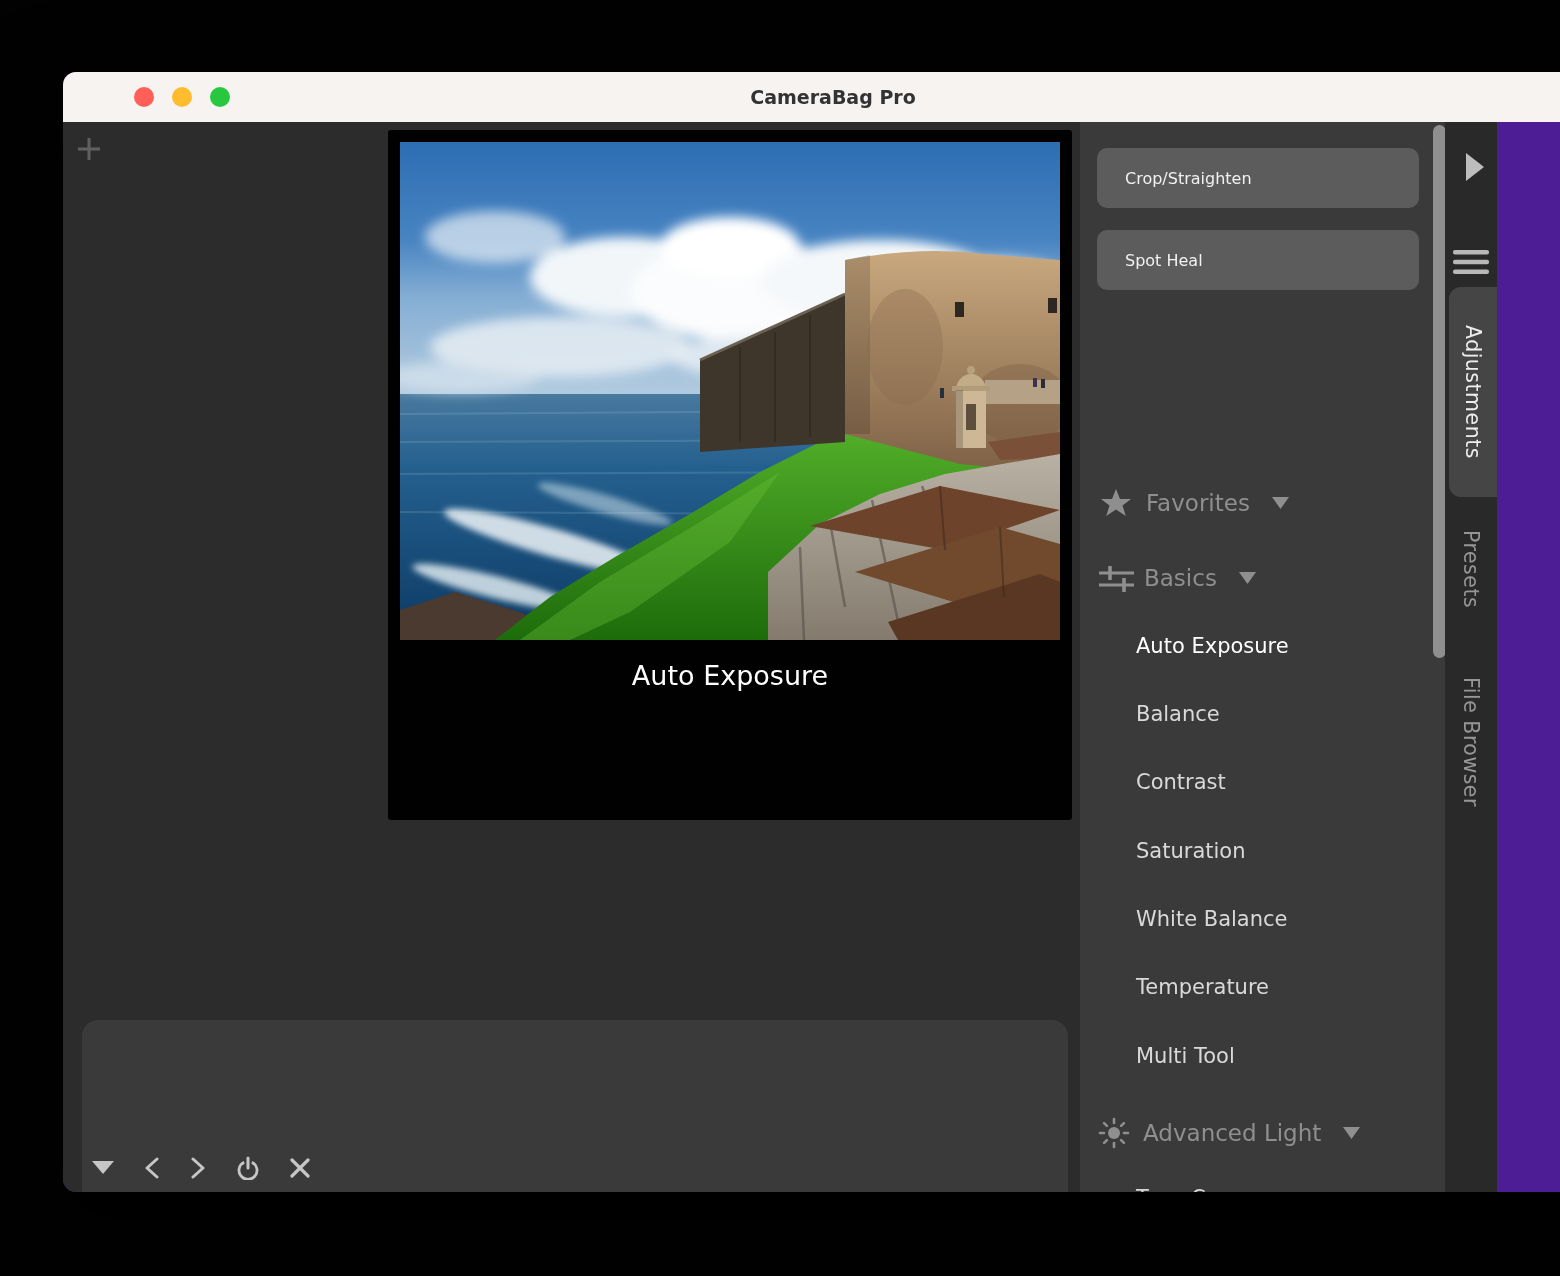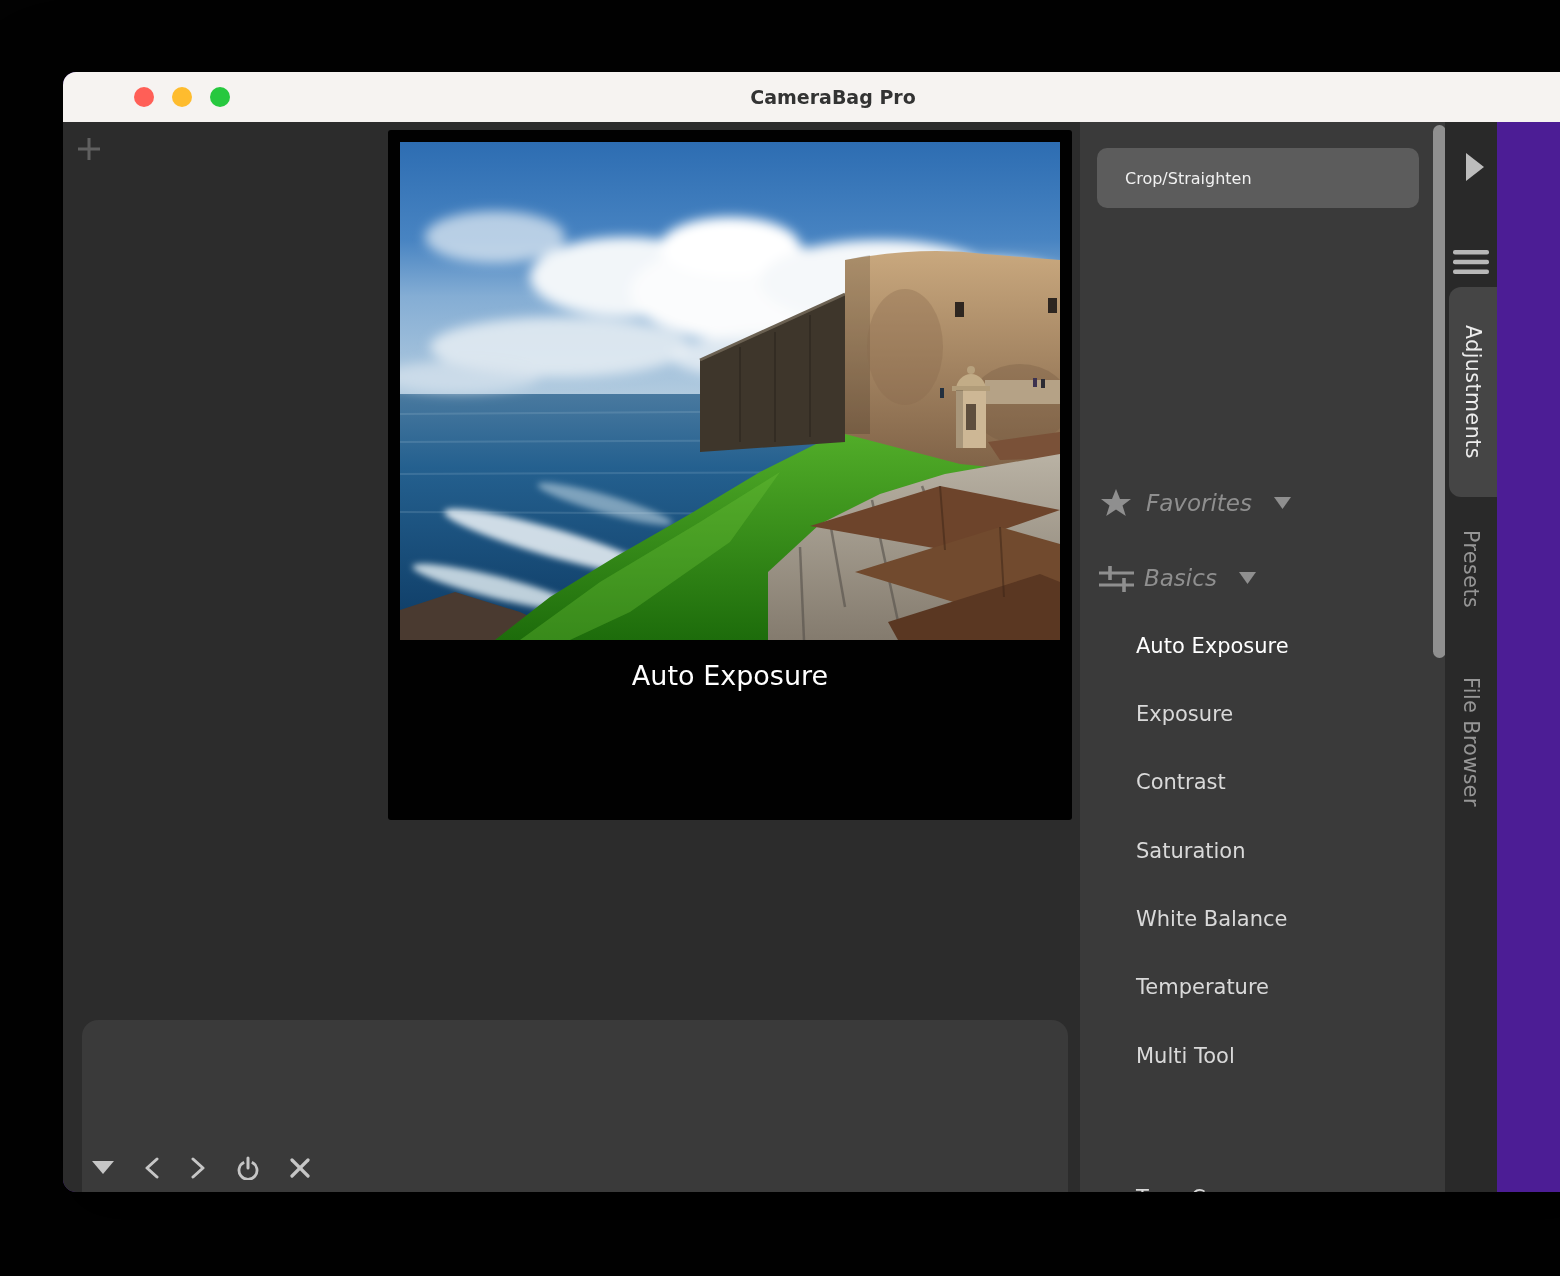--- a/index.html
+++ b/index.html
@@ -24,21 +24,21 @@
   
   .filmstrip{position:absolute;left:19px;top:898px;width:986px;height:172px;background:#3a3a3a;
              border-radius:16px 16px 0 0;}
   .fs-icons{position:absolute;left:10px;bottom:12px;display:flex;align-items:center;gap:30px;}
   .fs-icons svg{display:block;cursor:pointer;}
   
   .sidebar{position:absolute;left:1017px;top:50px;width:365px;height:1070px;background:#3a3a3a;}
   .tool-btn{position:absolute;left:17px;width:322px;height:60px;background:#5c5c5c;border:none;
             border-radius:10px;color:#f1f1f1;font-size:16px;text-align:left;padding:0 0 0 28px;
             font-family:inherit;cursor:pointer;display:flex;align-items:center;box-sizing:border-box;}
-  .sec{position:absolute;display:flex;align-items:center;height:36px;cursor:pointer;font-style:italic;}
+  .sec{position:absolute;display:flex;align-items:center;height:36px;cursor:pointer;}
   .sec .icon{display:flex;width:40px;justify-content:flex-start;}
   .sec .lbl{font-size:23px;color:#8f8f8f;margin-left:6px;}
   .sec .caret{margin-left:22px;display:flex;}
   .adj-item{position:absolute;left:56px;font-size:21px;color:#d9d9d9;cursor:pointer;white-space:nowrap;}
   .adj-item.selected{color:#ffffff;}
   .scroll-thumb{position:absolute;left:353px;top:3px;width:13px;height:533px;background:#8f8f8f;
                 border-radius:7px;cursor:pointer;}
   
   .tabstrip{position:absolute;left:1382px;top:50px;width:52px;height:1070px;background:#292929;}
   .play{position:absolute;left:19px;top:30px;cursor:pointer;}
@@ -192,20 +192,21 @@
           <svg width="20" height="20">
             <line x1="2" y1="2" x2="18" y2="18" stroke="#c6c6c6" stroke-width="3.2" stroke-linecap="round"></line>
             <line x1="18" y1="2" x2="2" y2="18" stroke="#c6c6c6" stroke-width="3.2" stroke-linecap="round"></line>
           </svg>
         </div>
       </div>
     </div>
 
     <aside class="sidebar">
       <button class="tool-btn" style="top:26px">Crop/Straighten</button>
+      <button class="tool-btn" style="top:108px">Spot Heal</button>
 
       <div class="sec" style="top:363px;left:20px">
         <span class="icon">
           <svg width="32" height="30" viewBox="0 0 32 30">
               <path d="M16 1 L20 11 L31 11 L22.5 17.5 L25.8 28 L16 21.6 L6.2 28 L9.5 17.5 L1 11 L12 11 Z" fill="#8f8f8f"></path>
             </svg>
         </span>
         <span class="lbl">Favorites</span>
         <span class="caret">
           <svg width="17" height="13">
@@ -225,27 +226,50 @@
         </span>
         <span class="lbl">Basics</span>
         <span class="caret">
           <svg width="17" height="13">
               <polygon points="0,0 17,0 8.5,12" fill="#8f8f8f"></polygon>
             </svg>
         </span>
       </div>
 
       <div class="adj-item selected" style="top:512px">Auto Exposure</div>
-      <div class="adj-item" style="top:580px">Exposure</div>
+      <div class="adj-item" style="top:580px">Balance</div>
       <div class="adj-item" style="top:648px">Contrast</div>
       <div class="adj-item" style="top:717px">Saturation</div>
       <div class="adj-item" style="top:785px">White Balance</div>
       <div class="adj-item" style="top:853px">Temperature</div>
       <div class="adj-item" style="top:922px">Multi Tool</div>
 
+      <div class="sec" style="top:993px;left:17px">
+        <span class="icon">
+          <svg width="34" height="34" viewBox="0 0 34 34">
+            <circle cx="17" cy="17" r="6" fill="#8f8f8f"></circle>
+            <g stroke="#8f8f8f" stroke-width="2.6" stroke-linecap="round">
+              <line x1="17" y1="3" x2="17" y2="7"></line>
+                <line x1="17" y1="27" x2="17" y2="31"></line>
+              <line x1="3" y1="17" x2="7" y2="17"></line>
+                <line x1="27" y1="17" x2="31" y2="17"></line>
+              <line x1="7.1" y1="7.1" x2="9.9" y2="9.9"></line>
+                <line x1="24.1" y1="24.1" x2="26.9" y2="26.9"></line>
+              <line x1="7.1" y1="26.9" x2="9.9" y2="24.1"></line>
+                <line x1="24.1" y1="9.9" x2="26.9" y2="7.1"></line>
+            </g>
+          </svg>
+        </span>
+        <span class="lbl">Advanced Light</span>
+        <span class="caret">
+          <svg width="17" height="13">
+              <polygon points="0,0 17,0 8.5,12" fill="#8f8f8f"></polygon>
+            </svg>
+        </span>
+      </div>
 
       <div class="adj-item" style="top:1064px">Tone Curves</div>
 
       <div class="scroll-thumb"></div>
     </aside>
 
     <div class="tabstrip">
       <svg class="play" width="21" height="30">
         <polygon points="2,1 2,29 20,15" fill="#bdbdbd"></polygon>
       </svg>

